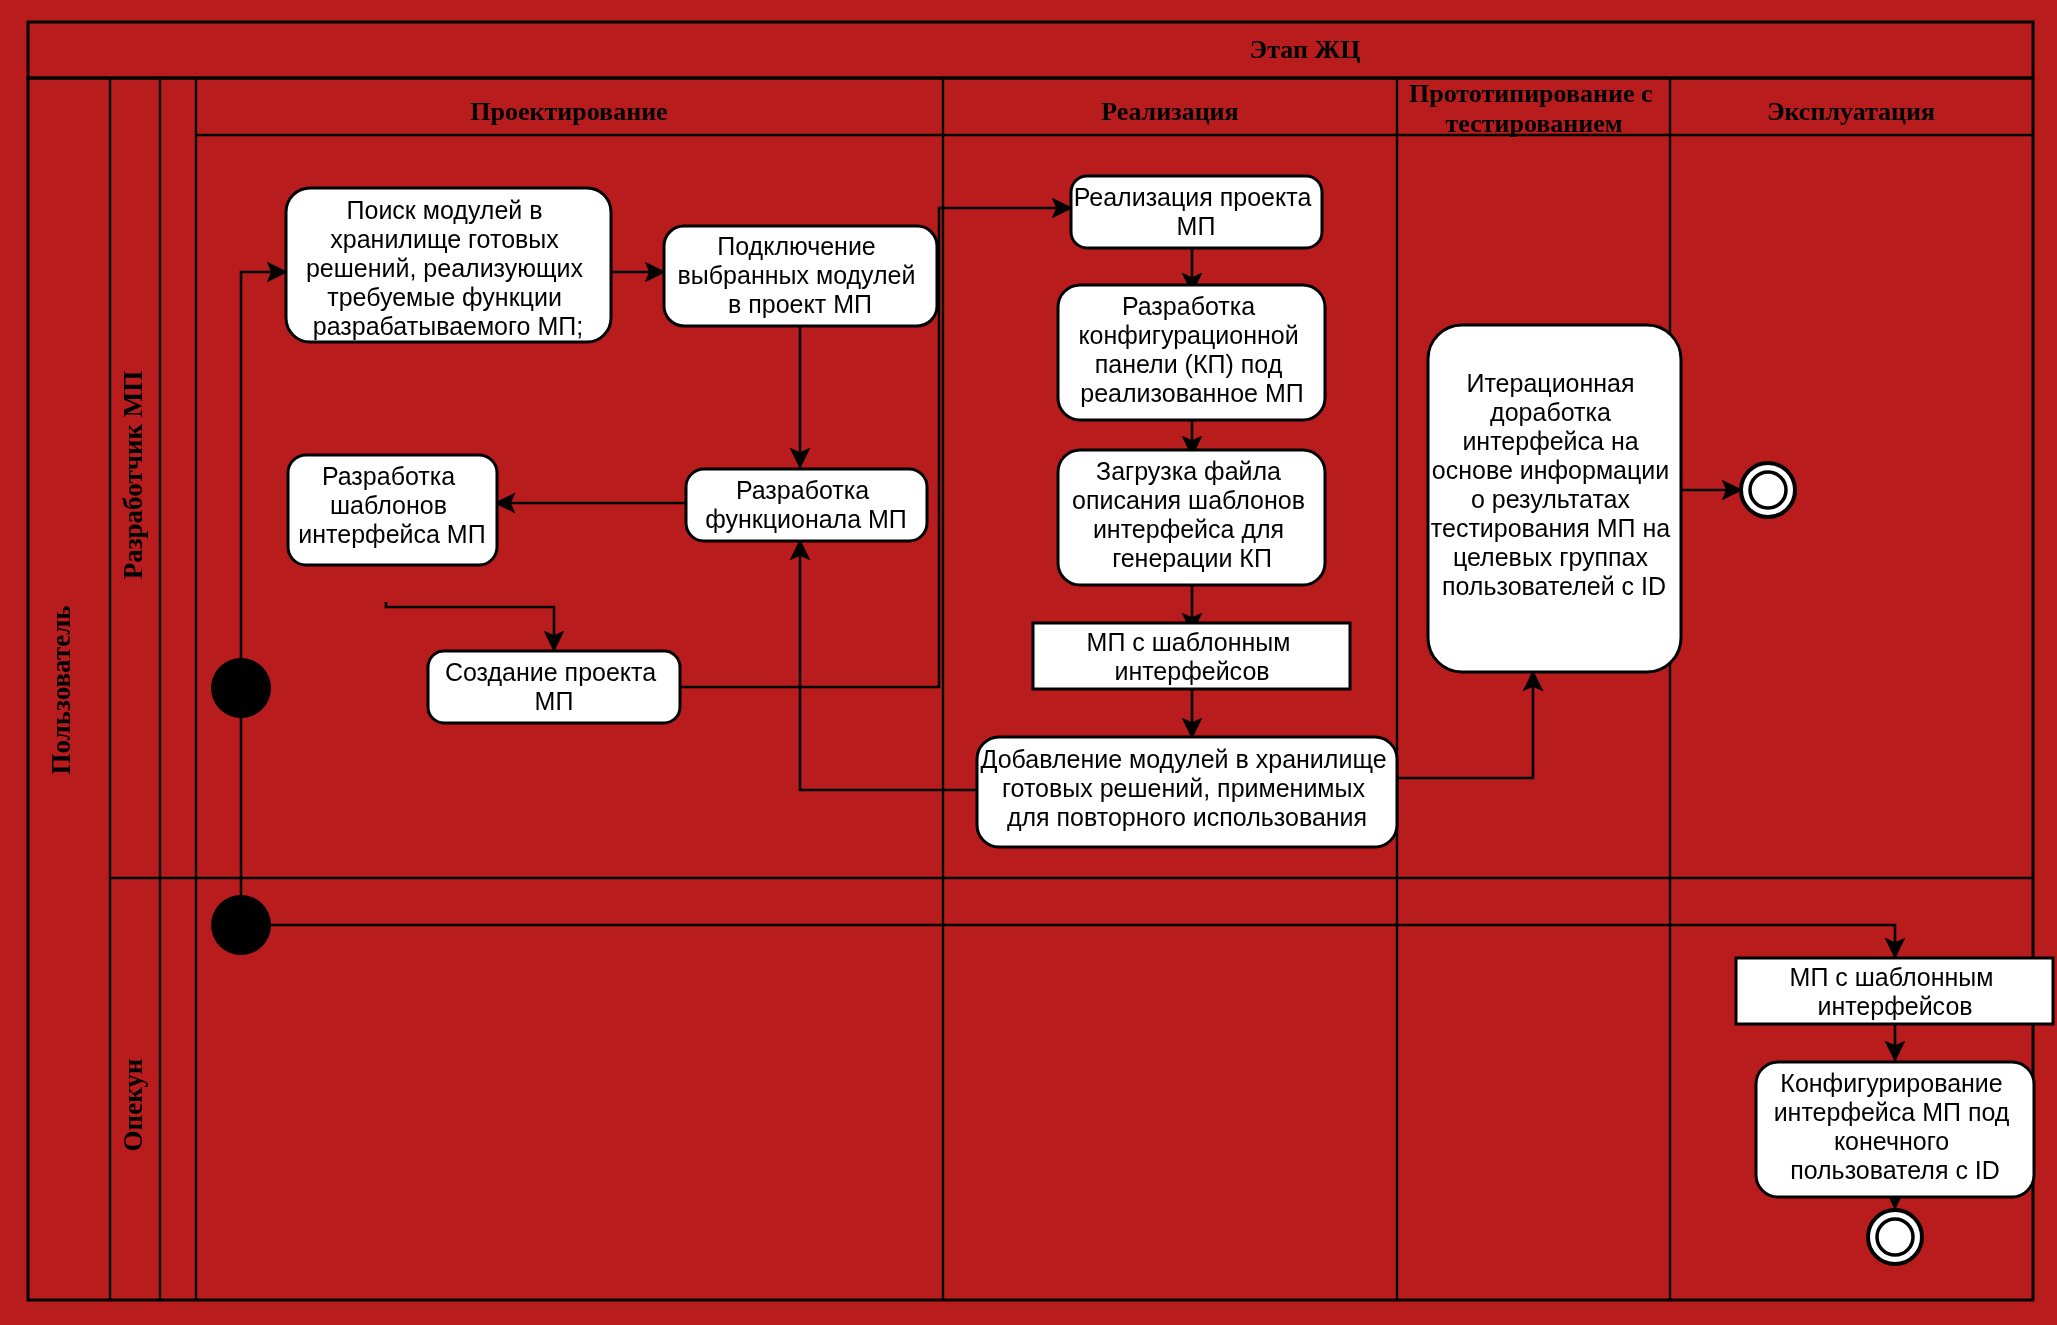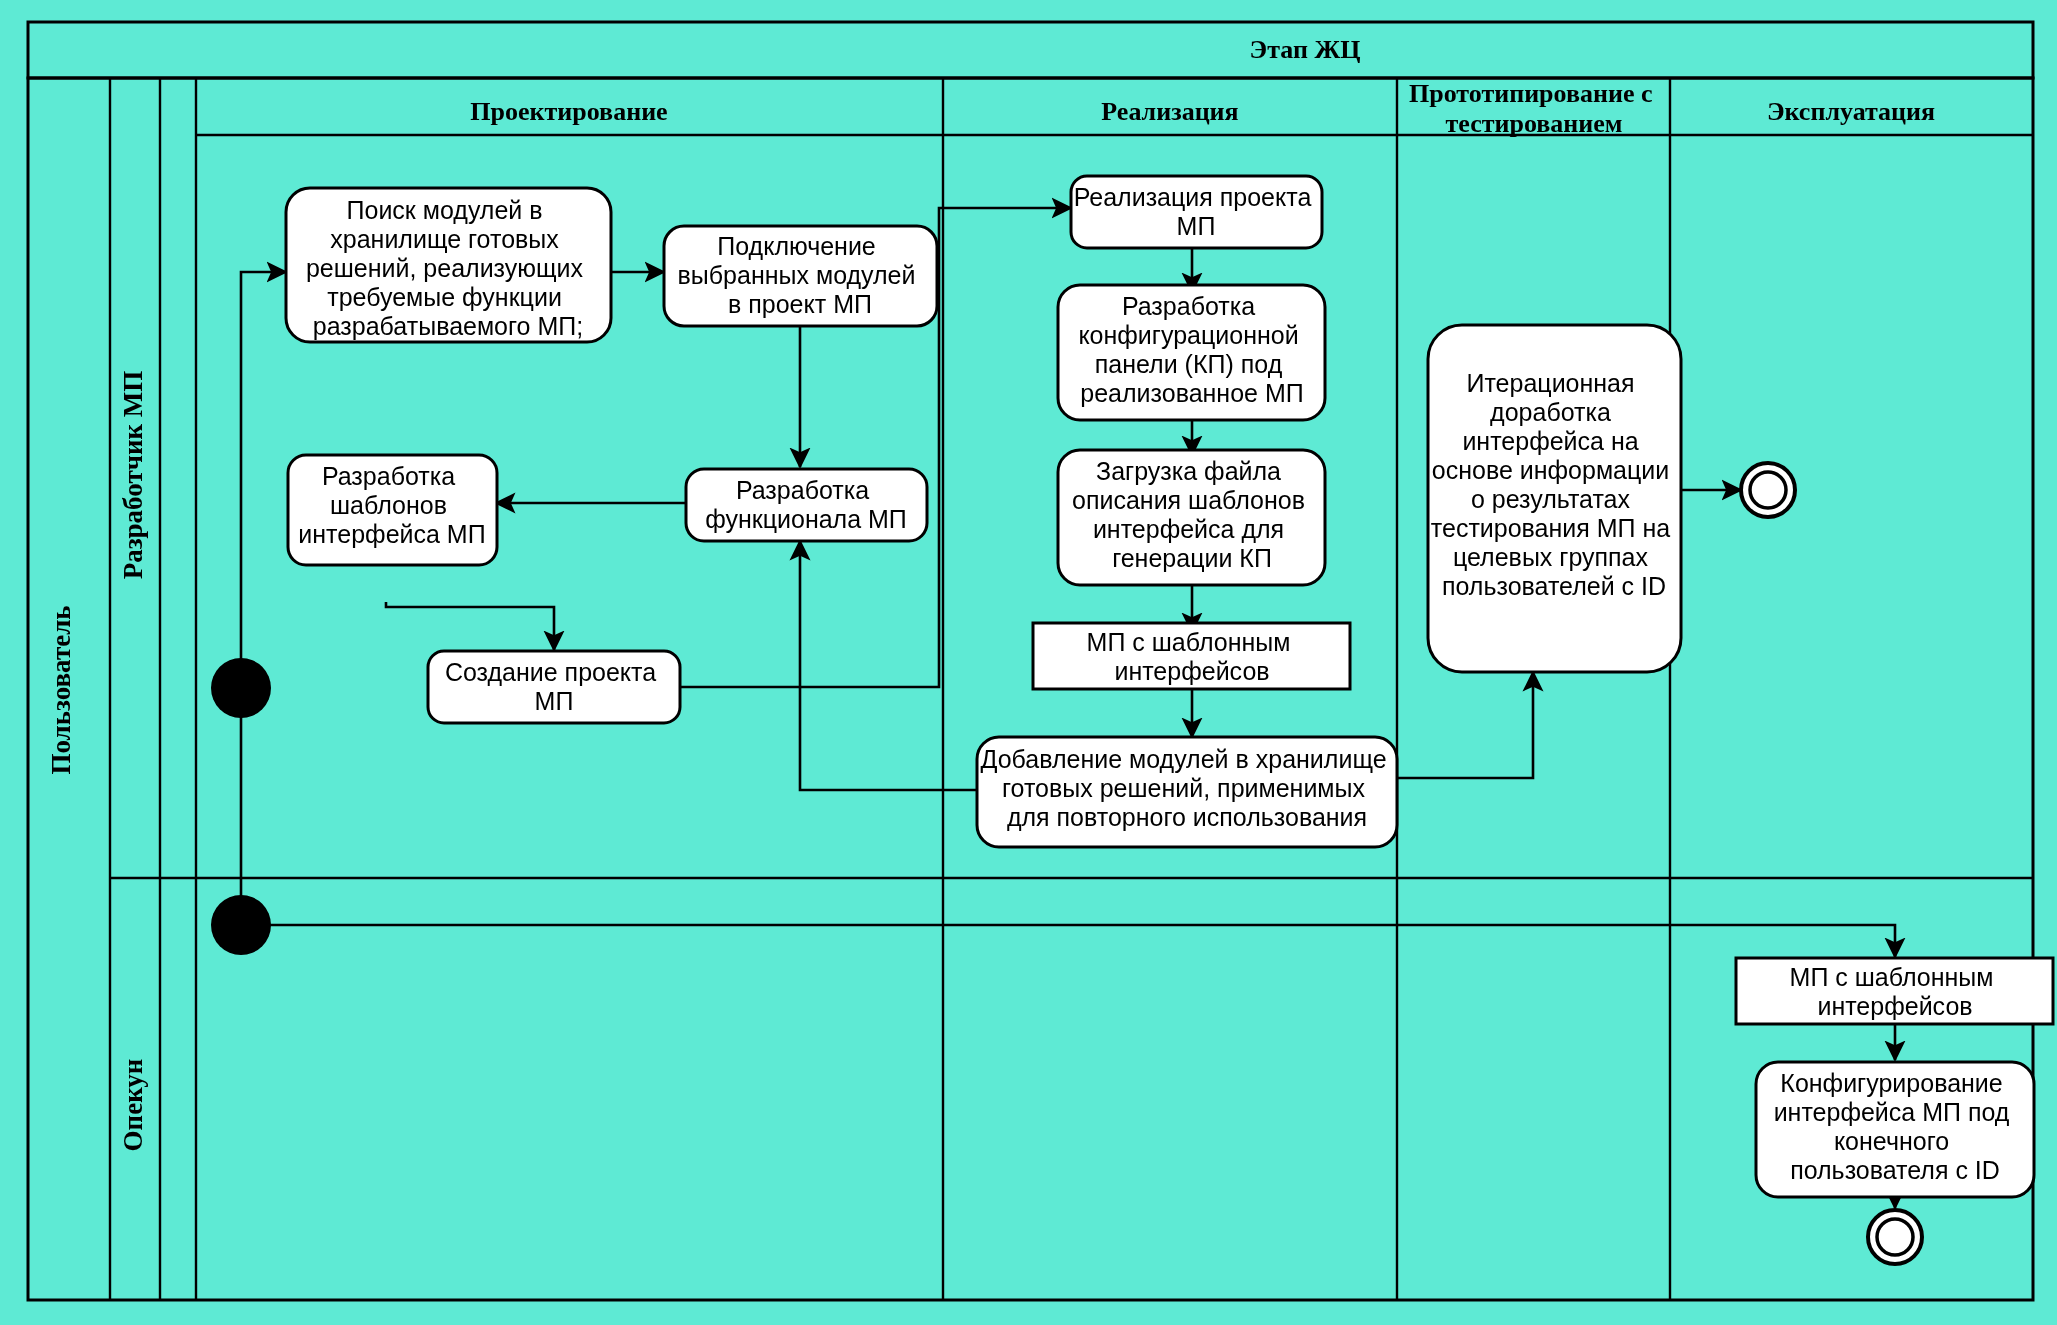--- a/index.html
+++ b/index.html
@@ -7,21 +7,21 @@
     padding: 0;
     background: #ffffff;
   }
   body {
     font-family: "Liberation Sans", sans-serif;
   }
   #canvas {
     position: relative;
     width: 2057px;
     height: 1325px;
-    background: #5eead4;
+    background: #b91c1c;
     overflow: hidden;
   }
   svg.diagram {
     position: absolute;
     left: 0;
     top: 0;
     width: 2057px;
     height: 1325px;
   }
   

